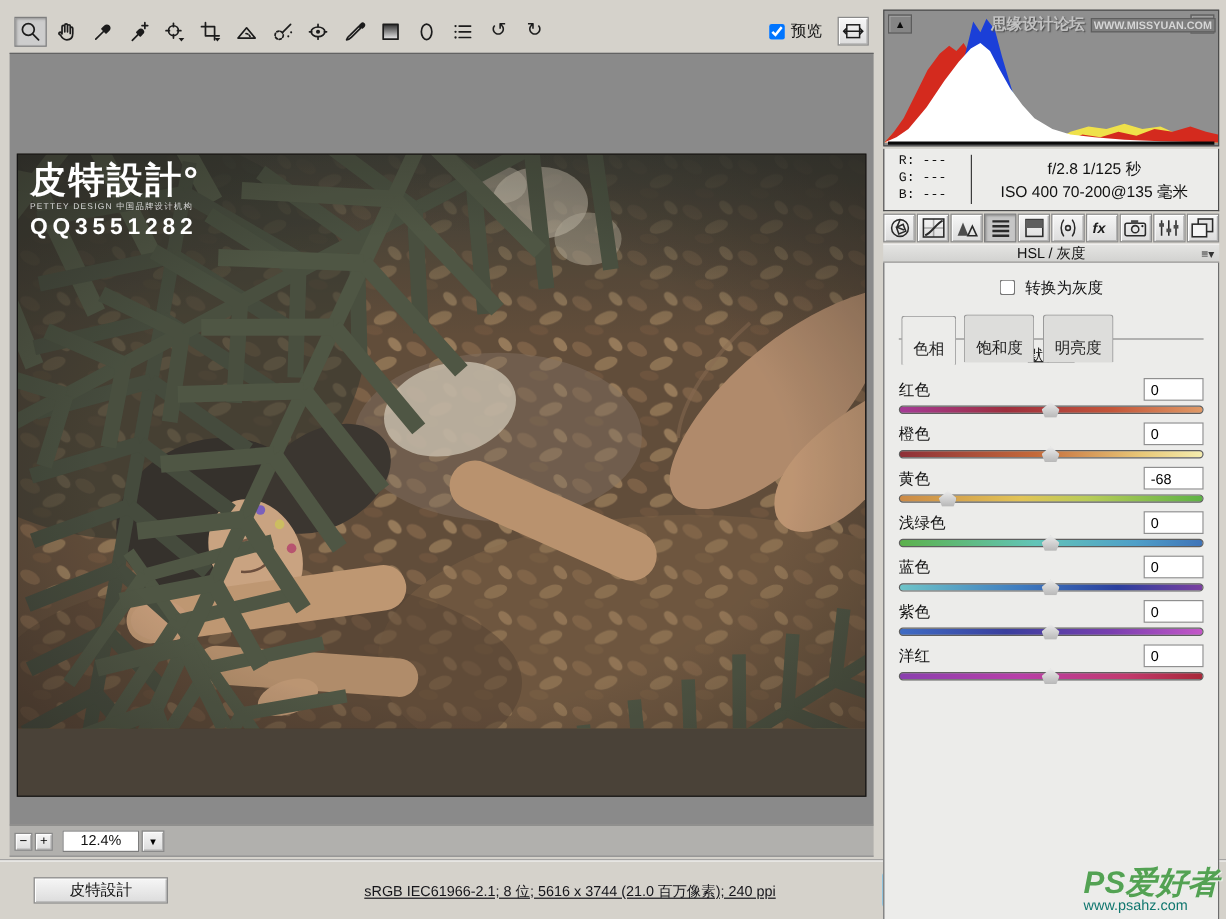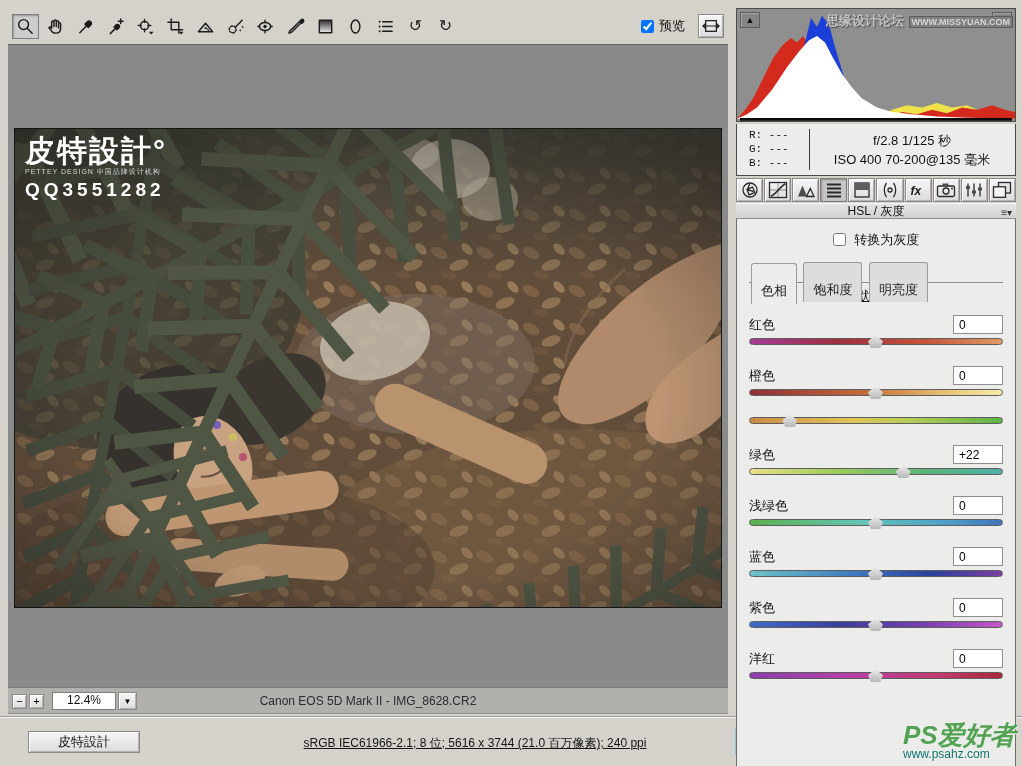--- a/index.html
+++ b/index.html
@@ -16,21 +16,21 @@
   .tool.active { background:#cdcdcd; border:1px solid #7e7e7e; box-shadow:inset 1px 1px 2px #969696; }
   .tool svg { width:19px; height:19px; stroke:#1c1c1c; fill:none; stroke-width:1.5; stroke-linecap:round; stroke-linejoin:round; }
   .rot { font-size:16px; color:#1c1c1c; line-height:1; }
   .preview-wrap { margin-left:auto; display:flex; align-items:center; gap:5px; font-size:13px; }
   .preview-wrap input { width:13px; height:13px; }
   .fs-btn { width:26px; height:24px; margin-left:10px; display:flex; align-items:center; justify-content:center; }
   .fs-btn svg { width:18px; height:16px; stroke:#1c1c1c; fill:none; stroke-width:1.4; }
 
   
   .canvas { position:absolute; left:8px; top:44px; width:720px; height:643px; background:#8a8a8a; border-top:1px solid #636363; }
-  .photo { position:absolute; left:6px; top:83px; width:708px; height:480px; border:1px solid #141414; background:#4a4238; overflow:hidden; }
+  .photo { position:absolute; left:6px; top:83px; width:708px; height:536px; border:1px solid #141414; background:#4a4238; overflow:hidden; }
   .photo svg.scene { position:absolute; left:0; top:0; }
   .pwm { position:absolute; left:10px; top:6px; color:#fff; z-index:5; }
   .pwm .brand { font-size:30px; font-weight:bold; letter-spacing:2px; line-height:1.05; }
   .pwm .sub { font-size:7px; color:#d8d8d8; letter-spacing:1px; }
   .pwm .qq { font-size:19px; letter-spacing:4px; font-weight:bold; margin-top:2px; }
 
   
   .statusstrip { position:absolute; left:8px; top:687px; width:720px; height:27px; background:#b1b0ad; border-top:1px solid #7a7a7a; border-bottom:1px solid #8f8f8f; }
   .zoomctl { position:absolute; left:4px; top:4px; display:flex; align-items:center; gap:2px; }
   .zbtn { width:15px; height:15px; font-size:11px; line-height:11px; text-align:center; cursor:pointer; }
@@ -74,21 +74,21 @@
   .pmenu { position:absolute; right:4px; top:1px; font-size:10px; color:#333; cursor:pointer; }
 
   
   .pane { position:absolute; left:736px; top:219px; width:280px; height:598px; background:#ececea; border-left:1px solid #6d6d6d; border-right:1px solid #6d6d6d; border-bottom:1px solid #9a9a9a; padding:12px 12px 0 12px; }
   .grayrow { text-align:center; font-size:13px; margin-bottom:12px; }
   .grayrow input { width:13px; height:13px; vertical-align:-2px; margin-right:5px; }
   .tabsrow { border-bottom:1px solid #8a8a8a; padding-left:2px; height:22px; }
   .htab { display:inline-block; font-size:13px; padding:18px 9px 3px 9px; background:#dddddb; border:1px solid #9a9a9a; border-bottom:none; border-radius:3px 3px 0 0; margin-right:2px; position:relative; top:1px; cursor:pointer; color:#222; }
   .htab.active { background:#ececea; padding-bottom:4px; top:2px; }
   .deflink { display:block; text-align:center; font-size:13px; margin:4px 0 10px 0; text-decoration:underline; color:#111; cursor:pointer; }
-  .slider { margin-bottom:21px; }
+  .slider { margin-bottom:7px; }
   .srow { display:flex; align-items:center; justify-content:space-between; margin-bottom:3px; }
   .slabel { font-size:13px; color:#111; }
   .sval { width:50px; height:19px; border:1px solid #8f8f8f; background:#fff; font-size:12px; padding-left:5px; font-family:"Liberation Sans",sans-serif; }
   .track { position:relative; height:7px; border:1px solid #5e5e5e; border-radius:4px; margin-top:4px; }
   .thumb { position:absolute; top:-4px; width:15px; height:13px; background:linear-gradient(#ececec,#b8b8b8); clip-path:polygon(50% 0, 100% 48%, 82% 100%, 18% 100%, 0 48%); filter:drop-shadow(0 0 1px #3c3c3c); cursor:pointer; }
 </style>
 </head>
 <body>
 
 <svg width="0" height="0" style="position:absolute">
@@ -366,21 +366,20 @@
     </svg>
     <div class="pwm">
       <div class="brand">皮特設計°</div>
       <div class="sub">PETTEY DESIGN 中国品牌设计机构</div>
       <div class="qq">QQ3551282</div>
     </div>
   </div>
 </div>
 
 <div class="statusstrip">
-  <div class="filename">Canon EOS 5D Mark II -  IMG_8628.CR2</div>
   <div class="zoomctl">
     <button class="zbtn bevel">−</button>
     <button class="zbtn bevel">+</button>
     <span class="zfield">12.4%</span>
     <button class="zdrop bevel">▼</button>
   </div>
 </div>
 
 <div class="groove"></div>
 
@@ -511,35 +510,30 @@
   <div class="slider">
     <div class="srow">
         <span class="slabel">橙色</span>
         <input class="sval" value="0" style="">
       </div>
     <div class="track" style="background: linear-gradient(90deg, rgb(142, 48, 56), rgb(196, 106, 58) 45%, rgb(232, 200, 120) 80%, rgb(244, 236, 174));">
         <span class="thumb" style="left: calc(50% - 8px);"></span>
       </div>
   </div>
   <div class="slider">
+    <div class="srow">
+        <span class="slabel">黄色</span>
+        <input class="sval" value="-68" style="">
+      </div>
     <div class="track" style="background: linear-gradient(90deg, rgb(204, 138, 70), rgb(226, 196, 86) 40%, rgb(184, 204, 88) 62%, rgb(94, 179, 69));">
         <span class="thumb" style="left: calc(16% - 8px);"></span>
       </div>
   </div>
   <div class="slider">
     <div class="srow">
-        <span class="slabel">绿色</span>
-        <input class="sval" value="+22" style="">
-      </div>
-    <div class="track" style="background: linear-gradient(90deg, rgb(232, 224, 138), rgb(156, 201, 92) 35%, rgb(91, 180, 122) 70%, rgb(79, 176, 168));">
-        <span class="thumb" style="left: calc(61% - 8px);"></span>
-      </div>
-  </div>
-  <div class="slider">
-    <div class="srow">
         <span class="slabel">浅绿色</span>
         <input class="sval" value="0" style="">
       </div>
     <div class="track" style="background: linear-gradient(90deg, rgb(92, 177, 76), rgb(99, 196, 184) 45%, rgb(79, 159, 200) 78%, rgb(63, 116, 184));">
         <span class="thumb" style="left: calc(50% - 8px);"></span>
       </div>
   </div>
   <div class="slider">
     <div class="srow">
         <span class="slabel">蓝色</span>

